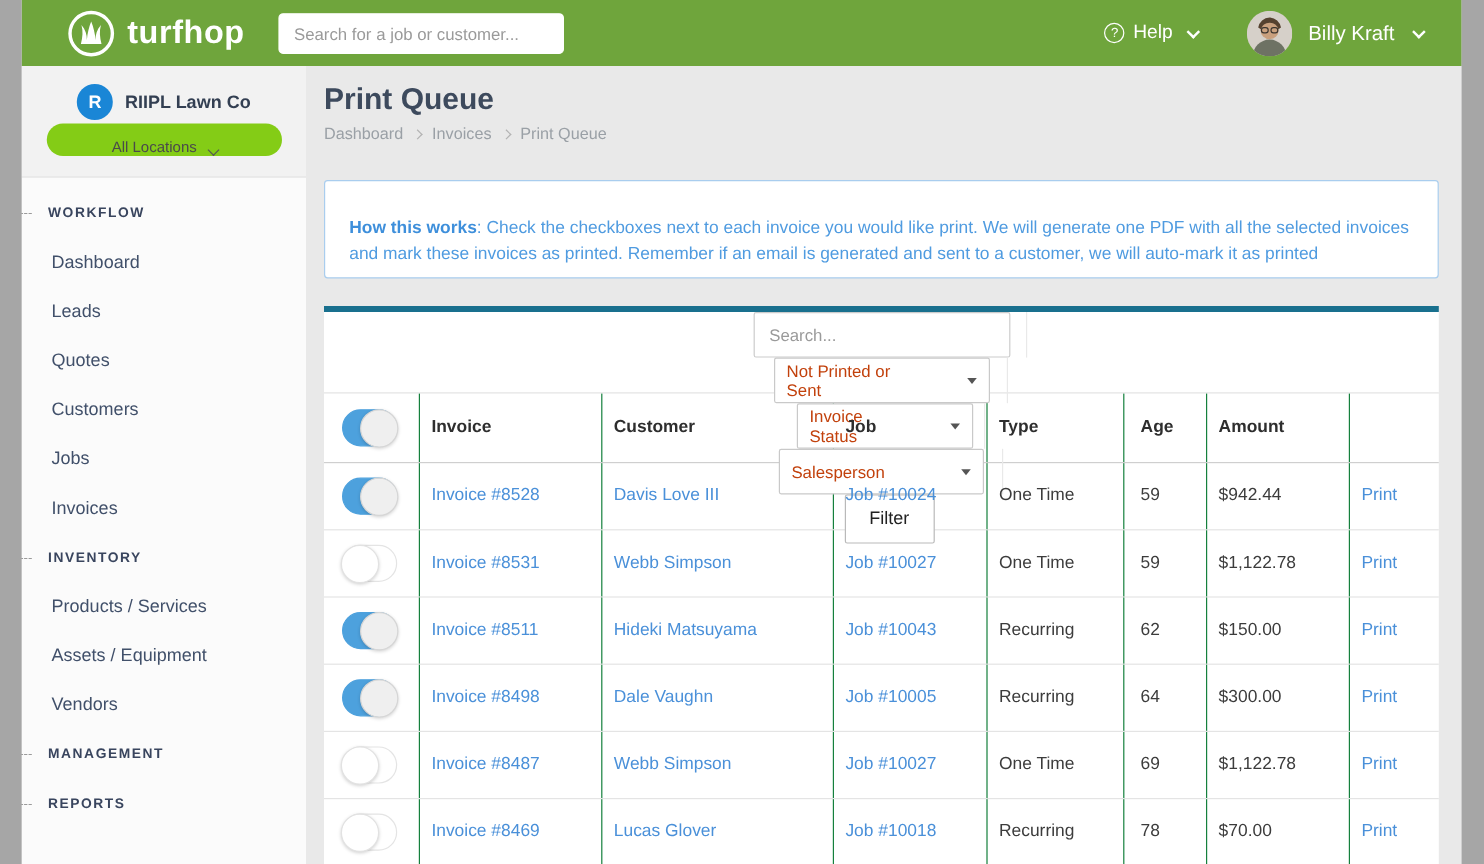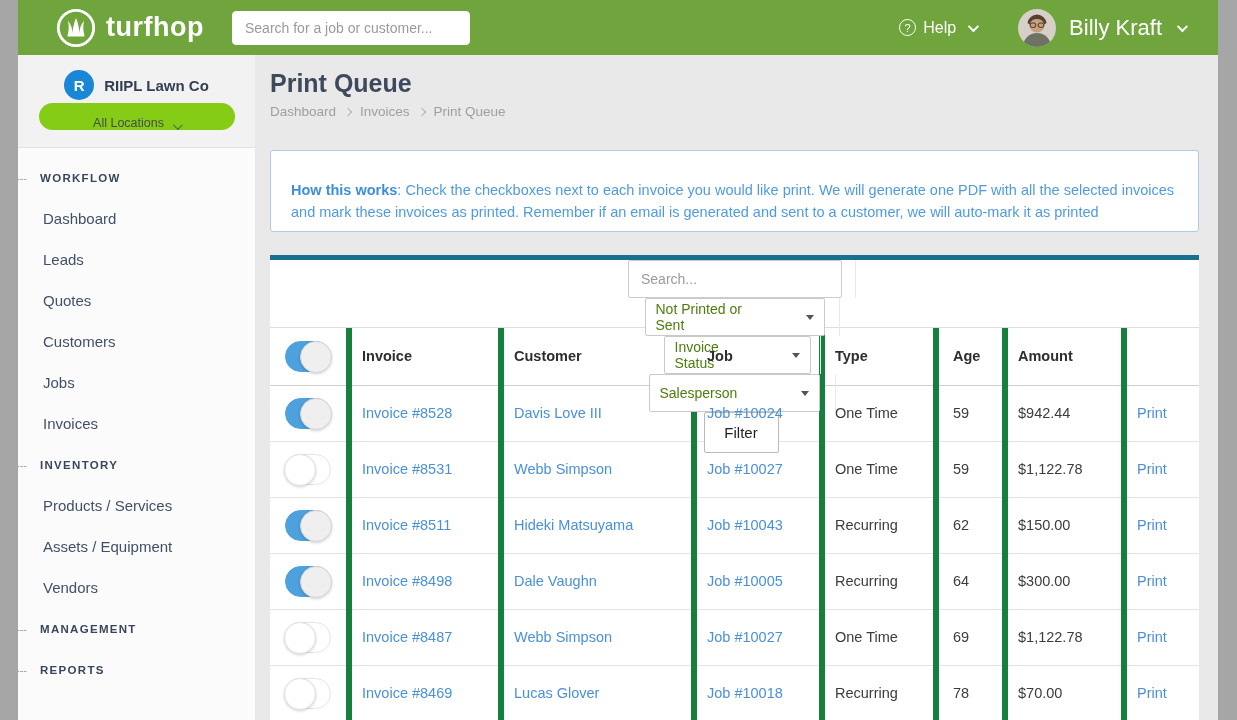--- a/index.html
+++ b/index.html
@@ -17,21 +17,21 @@
   .logo-circle { width:42px; height:42px; }
   .brand-name { color:#fff; font-size:27px; font-weight:bold; letter-spacing:.5px; margin-left:9px; }
   .topbar-search { margin-left:28px; width:238px; height:34px; border:1px solid #fff; border-radius:4px; padding:0 12px; font-size:14px; color:#444; outline:none; }
   .topbar-search::placeholder { color:#9a9a9a; }
   .topbar-right { margin-left:auto; display:flex; align-items:center; margin-right:33px; }
   .help-group { display:flex; align-items:center; color:#fff; font-size:16px; cursor:pointer; }
   .help-q { width:17px; height:17px; border:1.4px solid #fff; border-radius:50%; font-size:11px; display:flex; align-items:center; justify-content:center; margin-right:7px; }
   .chev { width:8px; height:8px; border-right:2px solid #fff; border-bottom:2px solid #fff; transform:rotate(45deg) translateY(-2px); display:inline-block; }
   .help-group .chev { margin-left:12px; }
   .avatar { width:38px; height:38px; border-radius:50%; overflow:hidden; margin-left:42px; flex:none; }
-  .user-name { color:#fff; font-size:22px; margin-left:13px; }
+  .user-name { color:#fff; font-size:17px; margin-left:13px; }
   .user-chev { margin-left:15px; }
 
   
   .sidebar { position:absolute; left:18px; top:55px; width:237px; height:665px; background:#fbfbfb; z-index:30; }
   .company { background:#f2f2f2; padding:15px 0 17px; border-bottom:1px solid #e3e3e3; }
   .company-row { display:flex; align-items:center; justify-content:center; }
   .company-avatar { width:30px; height:30px; border-radius:50%; background:#1a86d6; color:#fff; font-weight:bold; font-size:15px; display:flex; align-items:center; justify-content:center; }
   .company-name { font-size:15px; font-weight:bold; color:#333f52; margin-left:10px; }
   .loc-pill { margin:3px auto 0; width:196px; height:27px; background:#84cc16; border-radius:14px; display:flex; align-items:flex-end; justify-content:center; font-size:12.5px; color:#4a4a4a; cursor:pointer; }
   .loc-pill .chev { border-color:#555; border-width:1.5px; width:7px; height:7px; margin-left:9px; }
@@ -53,27 +53,27 @@
   .info-box b { color:#3e8fdb; }
 
   .panel { position:absolute; left:15px; top:200px; width:929px; }
   .teal-bar { height:5px; background:#19708e; }
   .filter-row { height:68px; background:#fff; display:flex; align-items:center; border-bottom:1px solid #dedede;flex-direction:column; }
   .f-cell { height:100%; display:flex; align-items:center; padding-left:15px; border-right:1px solid #e9e9e9; }
   .f-cell:last-child { border-right:none; }
   .fc1 { width:243px; } .fc2 { width:210px; } .fc3 { width:172px; } .fc4 { width:202px; } .fc5 { flex:1; padding-left:13px; }
   .f-search { width:214px; height:38px; border:1px solid #ccc; border-radius:2px; padding:0 12px; font-size:14px; outline:none; color:#444; }
   .f-search::placeholder { color:#9a9a9a; }
-  .f-select { height:38px; border:1px solid #c9c9c9; border-radius:2px; background:#fff; display:flex; align-items:center; justify-content:space-between; padding:0 10px; font-size:14px; color:#4d7c0f; cursor:pointer;gap:36px; }
+  .f-select { height:38px; border:1px solid #c9c9c9; border-radius:2px; background:#fff; display:flex; align-items:center; justify-content:space-between; padding:0 10px; font-size:14px; color:#c2410c; cursor:pointer;gap:36px; }
   .sel-arrow { width:0; height:0; border-left:4px solid transparent; border-right:4px solid transparent; border-top:5px solid #555; margin-left:10px; }
   .s2 { width:180px; } .s3 { width:147px; } .s4 { width:171px; }
   .f-btn { width:75px; height:41px; background:#fff; border:1px solid #b9b9b9; border-radius:2px; font-size:15px; color:#222; cursor:pointer; font-family:inherit; }
 
   table.grid { width:929px; border-collapse:collapse; background:#fff; table-layout:fixed; }
-  .grid th, .grid td { border-right:6px solid #15803d; border-bottom:1px solid #e4e4e4; text-align:left; padding-left:10px; font-size:14.5px; }
+  .grid th, .grid td { border-right:1px solid #15803d; border-bottom:1px solid #e4e4e4; text-align:left; padding-left:10px; font-size:14.5px; }
   .grid th:last-child, .grid td:last-child { border-right:none; }
   .grid th { height:57px; color:#2e2e2e; font-weight:bold; border-bottom:1px solid #cfcfcf; }
   .grid td { height:56px; color:#3c3c3c; }
   .col-toggle { padding-left:15px !important; }
   .col-age { padding-left:14px !important; }
   a.link { color:#4a90d9; text-decoration:none; cursor:pointer; }
 
   .toggle { width:46px; height:31px; border-radius:16px; background:#fff; border:1px solid #e4e4e4; position:relative; cursor:pointer; }
   .toggle .knob { position:absolute; top:-1px; left:-2px; width:32px; height:32px; border-radius:50%; background:#fff; border:1px solid #e2e2e2; box-shadow:0 1px 3px rgba(0,0,0,.18); }
   .toggle.on { background:#4da1dd; border-color:#4da1dd; }

